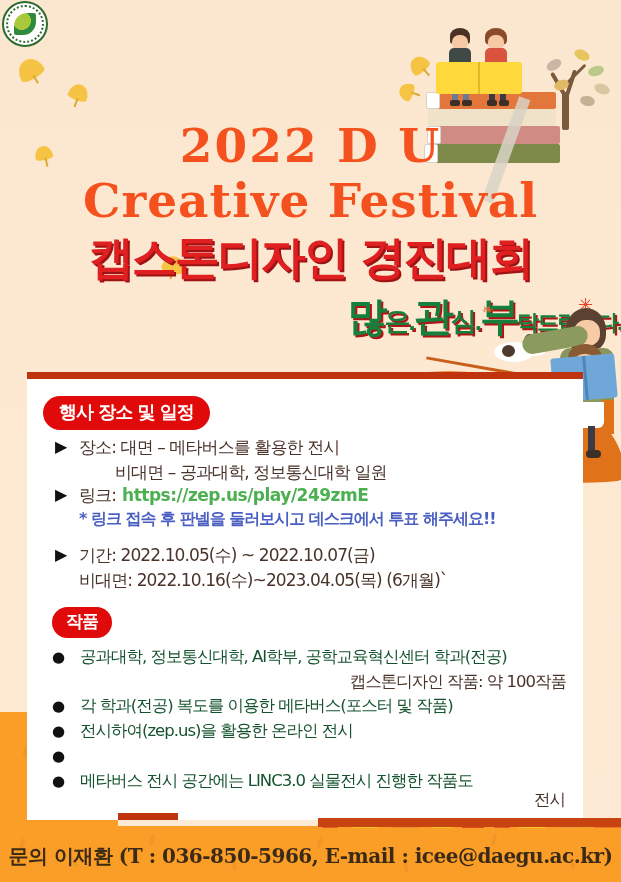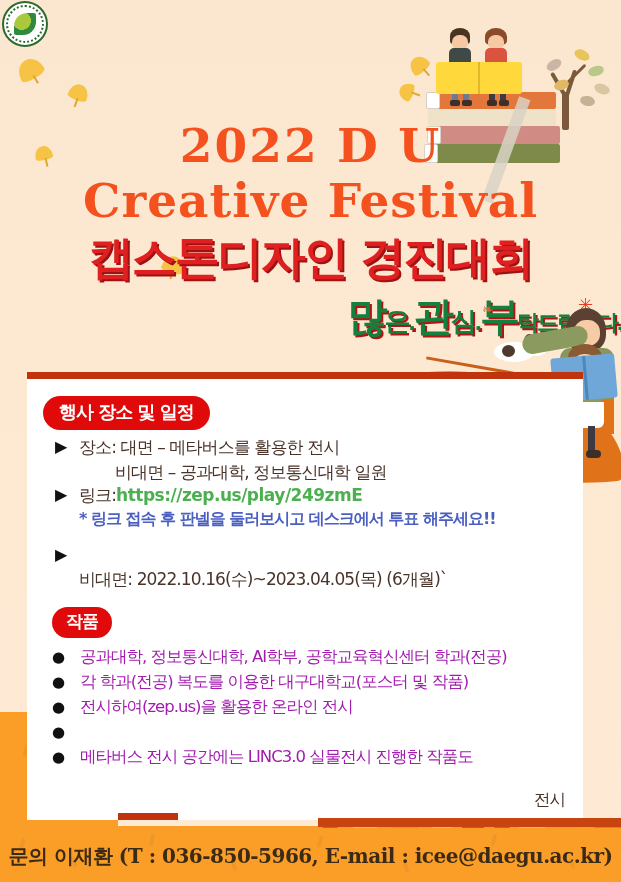--- a/index.html
+++ b/index.html
@@ -67,21 +67,21 @@
   .sub{font-size:17px;line-height:23px;letter-spacing:-.9px;color:#4a342a;
     margin-left:60px;white-space:nowrap;}
   .url{color:#4caf50;font-weight:bold;letter-spacing:-.5px;}
   .note{color:#4a5fc1;font-weight:bold;font-size:16px;letter-spacing:-1px;
     margin-left:24px;white-space:nowrap;}
   .gap{height:14px;}
   .bullets{position:absolute;left:52px;top:645px;width:540px;
     font-family:"DejaVu Sans",sans-serif;color:#4a342a;}
   .brow{display:flex;align-items:flex-start;margin-bottom:1px;}
   .dot{flex:0 0 28px;font-size:15px;line-height:24px;color:#111;}
-  .btxt{font-size:16.5px;line-height:24px;letter-spacing:-1px;color:#a21caf;white-space:nowrap;}
+  .btxt{font-size:16.5px;line-height:24px;letter-spacing:-1px;color:#14532d;white-space:nowrap;}
   .cont{font-size:16.5px;line-height:24px;letter-spacing:-1px;color:#4a342a;
     text-align:right;white-space:nowrap;}
   .tail{position:absolute;left:534px;top:789px;font-size:16.5px;color:#4a342a;
     letter-spacing:-1px;font-family:"DejaVu Sans",sans-serif;z-index:6;}
   
   .footer{position:absolute;left:0;top:843px;width:621px;text-align:center;
     font-size:20px;font-weight:bold;color:#3a2a16;letter-spacing:-.5px;
     font-family:"DejaVu Serif",serif;}
   
   .book-stack{position:absolute;left:424px;top:78px;width:150px;height:86px;}
@@ -230,42 +230,44 @@
 
   <div class="rows">
     <div class="row">
       <span class="tri">▶</span>
       <span class="rtxt">장소: 대면 – 메타버스를 활용한 전시</span>
     </div>
     <div class="sub">비대면 – 공과대학, 정보통신대학 일원</div>
     <div class="row">
       <span class="tri">▶</span>
       <span class="rtxt">링크:</span>
-      <span class="rtxt url" style="">https://zep.us/play/249zmE</span>
+      <span class="rtxt url" style="margin-left:6px;">https://zep.us/play/249zmE</span>
     </div>
     <div class="note">* 링크 접속 후 판넬을 둘러보시고 데스크에서 투표 해주세요!!</div>
     <div class="gap"></div>
     <div class="row">
       <span class="tri">▶</span>
+      <span class="rtxt">기간: 2022.10.05(수) ~ 2022.10.07(금)</span>
     </div>
     <div class="sub" style="margin-left:24px;">비대면: 2022.10.16(수)~2023.04.05(목) (6개월)`</div>
   </div>
 
   <div class="sec2">
     <span class="badge" style="font-size:17px;padding:3px 14px 5px;">작품</span>
   </div>
 
   <div class="bullets">
     <div class="brow">
       <span class="dot">●</span>
       <span class="btxt">공과대학, 정보통신대학, AI학부, 공학교육혁신센터 학과(전공)</span>
     </div>
-    <div class="brow">
-      <span class="dot">●</span>
-      <span class="btxt">각 학과(전공) 복도를 이용한 대구대학교(포스터 및 작품)</span>
+    <div class="cont" style="width:514px;">캡스톤디자인 작품: 약 100작품</div>
+    <div class="brow">
+      <span class="dot">●</span>
+      <span class="btxt">각 학과(전공) 복도를 이용한 메타버스(포스터 및 작품)</span>
     </div>
     <div class="brow">
       <span class="dot">●</span>
       <span class="btxt">전시하여(zep.us)을 활용한 온라인 전시</span>
     </div>
     <div class="brow">
       <span class="dot">●</span>
     </div>
     <div class="brow">
       <span class="dot">●</span>

